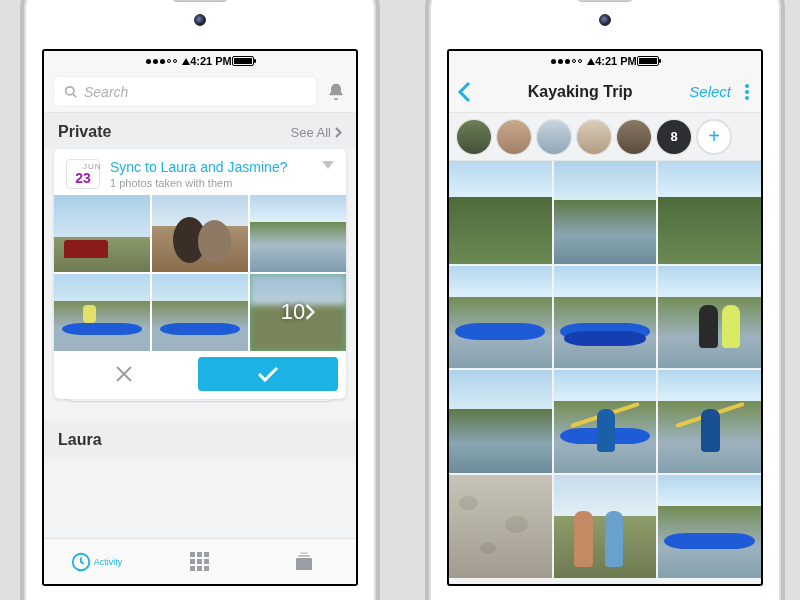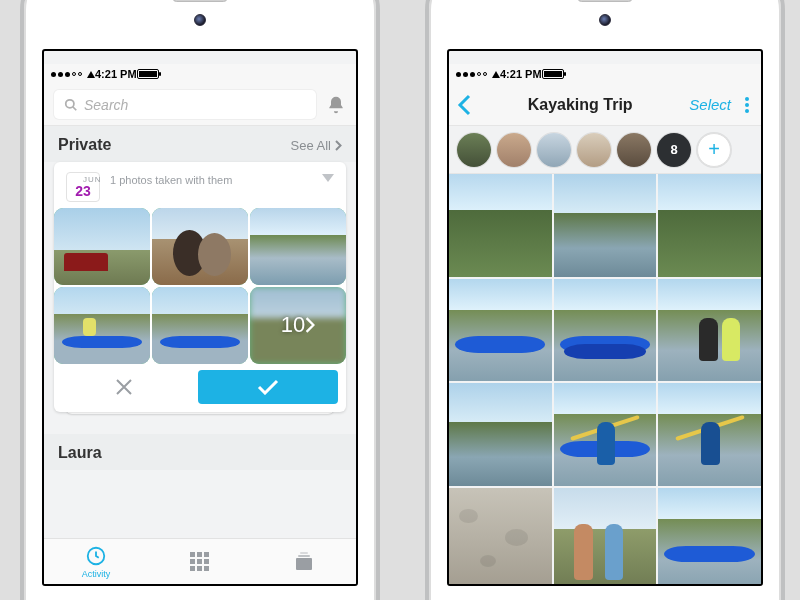--- a/index.html
+++ b/index.html
@@ -39,23 +39,23 @@
     background: #f2f3f4;
     border: 2px solid #000;
     border-radius: 3px;
     overflow: hidden;
   }
 
   
   .statusbar {
     height: 20px;
     background: #f7f7f7;
-    display: flex; align-items: center; justify-content: flex-start;
+    display: flex; align-items: center; justify-content: center;
     padding: 0 7px;
-    font-size: 11px; font-weight: 600; margin-top: 13px;
+    font-size: 11px; font-weight: 600;
   }
   .statusbar .sig { display: flex; align-items: center; gap: 5px; }
   .dots { display: flex; gap: 2px; }
   .dots span { width: 5px; height: 5px; border-radius: 50%; background: #000; }
   .dots span.hollow { background: transparent; border: 1px solid #000; width: 4px; height: 4px; }
   .carrier-icon { width: 0; height: 0; border-left: 4px solid transparent; border-right: 4px solid transparent; border-bottom: 7px solid #000; display:inline-block; }
   .battery {
     width: 22px; height: 10px; border: 1px solid #000; border-radius: 2px; position: relative;
   }
   .battery::after { content:""; position:absolute; right:-3px; top:2px; width:2px; height:4px; background:#000; border-radius:1px; }
@@ -102,21 +102,21 @@
     color:#9a9ea3;
   }
   .date-badge .mon { font-size: 8px; letter-spacing: 1px; margin-left: 16px; }
   .date-badge .day { font-size: 14px; font-weight:600; color:#a21caf; line-height:14px; }
   .card-head .text { flex:1; }
   .card-head .sync-line { color:#1db2e4; font-size: 14px; font-weight:500; }
   .card-head .sub { color:#9a9ea3; font-size: 11px; margin-top:2px; }
   .expand-caret { margin-top:2px; color:#c0c3c7; }
 
   .thumb-grid { display:grid; grid-template-columns: repeat(3,1fr); gap:2px; padding: 0 0 0 0; }
-  .thumb { aspect-ratio: 1.25/1; background:#6b8; position:relative; overflow:hidden;border-radius:9px; }
+  .thumb { aspect-ratio: 1.25/1; background:#6b8; position:relative; overflow:hidden; }
   .thumb .sky { position:absolute; inset:0; background: linear-gradient(#a9cfe8,#cfe5f2 55%,#8a9a6c 55%,#6e7a52);}
   .thumb.people .sky { background: linear-gradient(#bcd6ea,#d9e9f3 40%,#a89272 40%,#8a6b4a);}
   .thumb.river .sky { background: linear-gradient(#b8d5ea,#dff0fb 35%,#6e8a52 35%,#a8bcc8 65%,#7c9daf);}
   .thumb.blur .sky { background: linear-gradient(#a8c8de,#c7dcea 40%,#7f8d5f 40%); filter: blur(3px);}
   .thumb.kayak .sky { background: linear-gradient(#b3d7ee,#cfe6f3 35%,#7b8e58 35%,#9fb4c2 70%);}
   .thumb .blob { position:absolute; border-radius:50%; }
   .thumb .car  { position:absolute; left:10%; bottom:18%; width:46%; height:24%; background:#8b1a1a; border-radius:3px 3px 0 0;}
   .thumb.people .p1 { left:22%; bottom:12%; width:34%; height:60%; background:#3a2e27;}
   .thumb.people .p2 { left:48%; bottom:12%; width:34%; height:56%; background:#8e7964;}
   .thumb.kayak .boat { position:absolute; left:8%; bottom:20%; width:84%; height:16%; background:#1e5bd6; border-radius:50%/100%; }
@@ -229,20 +229,23 @@
       <div class="card-stack">
         <div class="under2"></div>
         <div class="under1"></div>
         <div class="card">
           <div class="card-head">
             <div class="date-badge">
               <div class="mon">JUN</div>
               <div class="day">23</div>
             </div>
             <div class="text">
+              <div class="sync-line">
+                <span>Sync to </span><span>Laura and Jasmine</span><span>?</span>
+              </div>
               <div class="sub">1 photos taken with them</div>
             </div>
             <svg class="expand-caret" width="12" height="8" viewBox="0 0 12 8" fill="#c0c3c7">
                 <path d="M0 0h12L6 8z"></path>
               </svg>
           </div>
 
           <div class="thumb-grid">
             <div class="thumb">
                 <div class="sky"></div>
@@ -291,21 +294,21 @@
           </div>
         </div>
       </div>
 
       <div class="section-header lp-section2" style="background:#eceeef;">
         <span class="title">Laura</span>
         <span></span>
       </div>
 
       <div class="tabbar">
-        <div class="tab" style="flex-direction:column; color:#1db2e4; gap:2px;">
+        <div class="tab" style="flex-direction:row; color:#1db2e4; gap:2px;">
           <svg width="22" height="22" viewBox="0 0 24 24" fill="none" stroke="#1db2e4" stroke-width="2">
               <circle cx="12" cy="12" r="9"></circle>
               <path d="M12 7v5l3 2"></path>
             </svg>
           <span style="font-size:9px;">Activity</span>
         </div>
         <div class="tab">
           <svg width="20" height="20" viewBox="0 0 20 20" fill="#9a9ea3">
               <rect x="0" y="0" width="5" height="5"></rect>
               <rect x="7" y="0" width="5" height="5"></rect>

